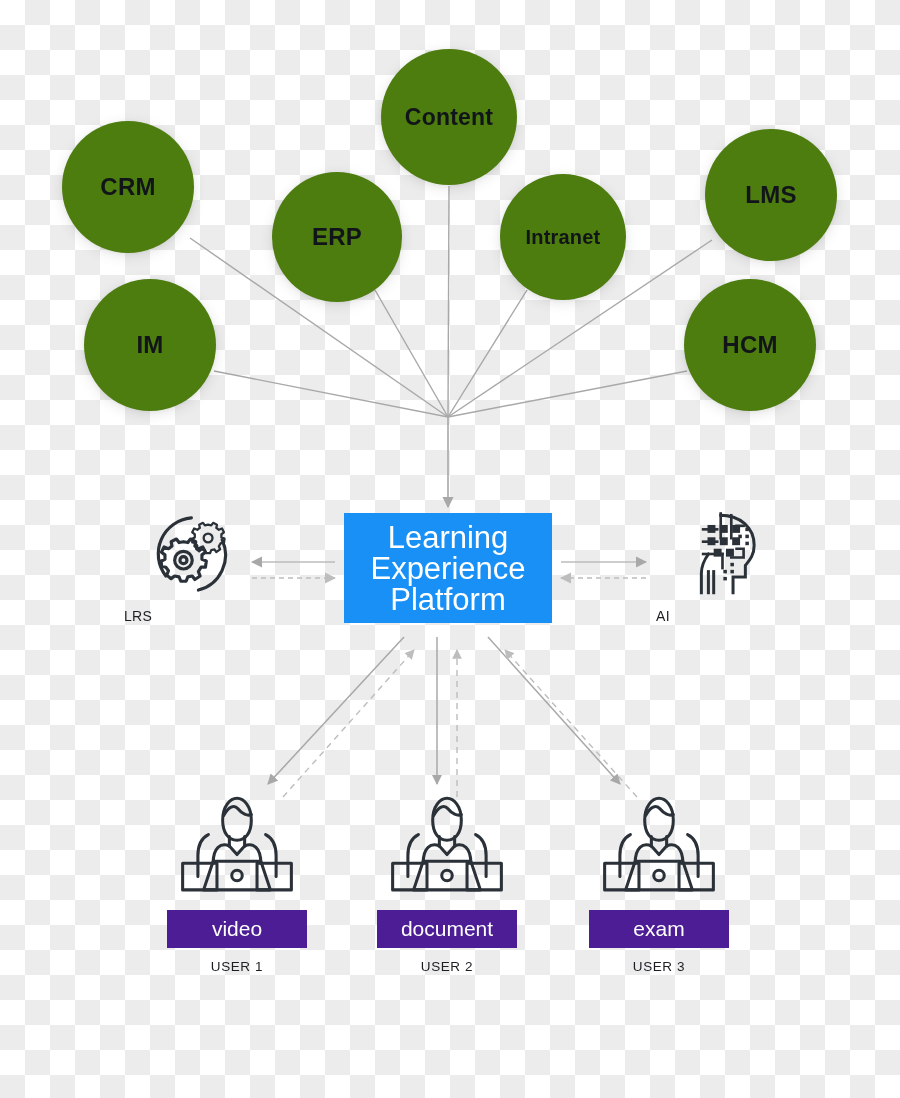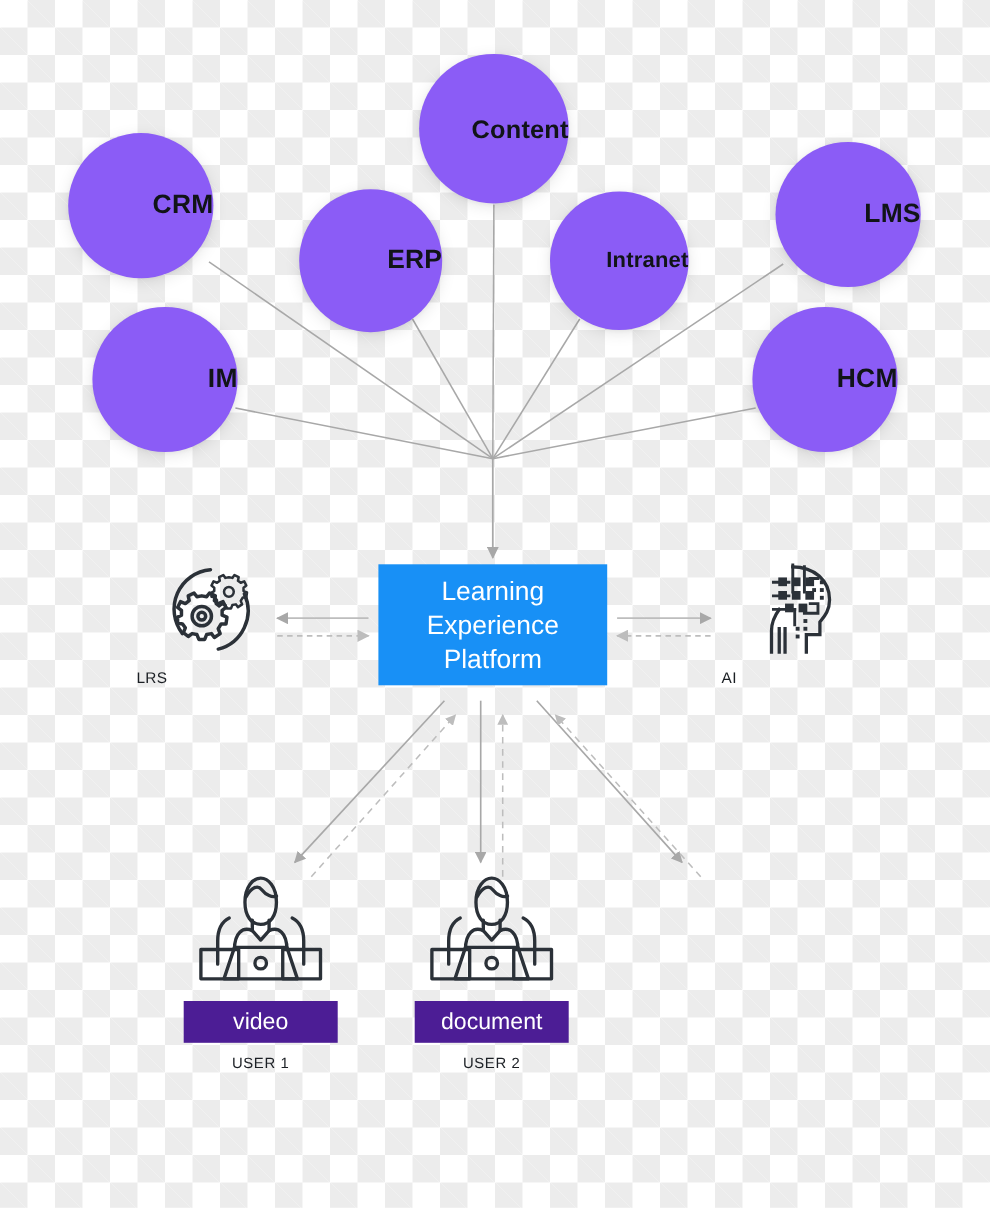--- a/index.html
+++ b/index.html
@@ -13,34 +13,34 @@
       linear-gradient(45deg,#ececec 25%,transparent 25%,transparent 75%,#ececec 75%,#ececec),
       linear-gradient(45deg,#ececec 25%,transparent 25%,transparent 75%,#ececec 75%,#ececec);
     background-size:50px 50px;
     background-position:0 0,25px 25px;
   }
   #stage{position:absolute;inset:0;width:900px;height:1098px;}
   svg#edges{position:absolute;left:0;top:0;width:900px;height:1098px;pointer-events:none;}
 
   .node-circle{
     position:absolute;border-radius:50%;
-    background:#8b5cf6;
+    background:#4d7c0f;
     box-shadow:0 3px 14px rgba(0,0,0,0.10), 0 1px 4px rgba(0,0,0,0.05);
-    display:flex;align-items:center;justify-content:flex-end;
+    display:flex;align-items:center;justify-content:center;
     color:#111418;
     font-weight:600;
     letter-spacing:0.2px;
   }
   .node-circle span{display:block;text-align:center;line-height:1;}
 
   #lep-box{
     position:absolute;left:344px;top:513px;width:208px;height:110px;
     background:#1890f6;
     display:flex;align-items:center;justify-content:center;
-    color:#ffffff;font-size:24px;line-height:31px;text-align:center;
+    color:#ffffff;font-size:31px;line-height:31px;text-align:center;
     font-weight:400;
   }
   #lep-box span{display:block;}
 
   .side-group{position:absolute;width:140px;}
   .side-icon{height:96px;display:flex;align-items:center;justify-content:center;}
   .side-label{font-size:14px;color:#1b1f24;margin-top:6px;letter-spacing:0.3px;}
 
   .user-group{position:absolute;width:190px;text-align:center;}
   .user-icon{height:118px;display:flex;align-items:flex-end;justify-content:center;}
@@ -238,14 +238,34 @@
         <rect x="8" y="78" width="36" height="28"></rect>
         <rect x="86" y="78" width="36" height="28"></rect>
         <path d="M40 76 L90 76 L100 106 L30 106 Z"></path>
         <circle cx="65" cy="91" r="5.5"></circle>
       </svg>
     </div>
     <div class="user-tag">document</div>
     <div class="user-name">USER 2</div>
   </div>
 
+  <div class="user-group" style="left:564px;top:786px;">
+    <div class="user-icon">
+      <svg width="124" height="116" viewBox="0 0 130 120" fill="none" stroke="#2b3138" stroke-width="3.2" stroke-linecap="round" stroke-linejoin="round">
+        <path d="M50 33 C50 18 58 10 65 10 C72 10 80 18 80 33 C80 46 74 54 65 54 C56 54 50 46 50 33 Z"></path>
+        <path d="M51 28 C56 19 62 16 66 21 C70 26 76 29 80 27"></path>
+        <path d="M57 50 L57 60 M73 50 L73 60"></path>
+        <path d="M57 60 L65 69 L73 60"></path>
+        <path d="M40 78 C40 62 48 56 57 60"></path>
+        <path d="M90 78 C90 62 82 56 73 60"></path>
+        <path d="M35 48 C27 52 24 60 24 70 L24 92"></path>
+        <path d="M95 48 C103 52 106 60 106 70 L106 92"></path>
+        <rect x="8" y="78" width="36" height="28"></rect>
+        <rect x="86" y="78" width="36" height="28"></rect>
+        <path d="M40 76 L90 76 L100 106 L30 106 Z"></path>
+        <circle cx="65" cy="91" r="5.5"></circle>
+      </svg>
+    </div>
+    <div class="user-tag">exam</div>
+    <div class="user-name">USER 3</div>
+  </div>
 
 </div>
 
 </body></html>

